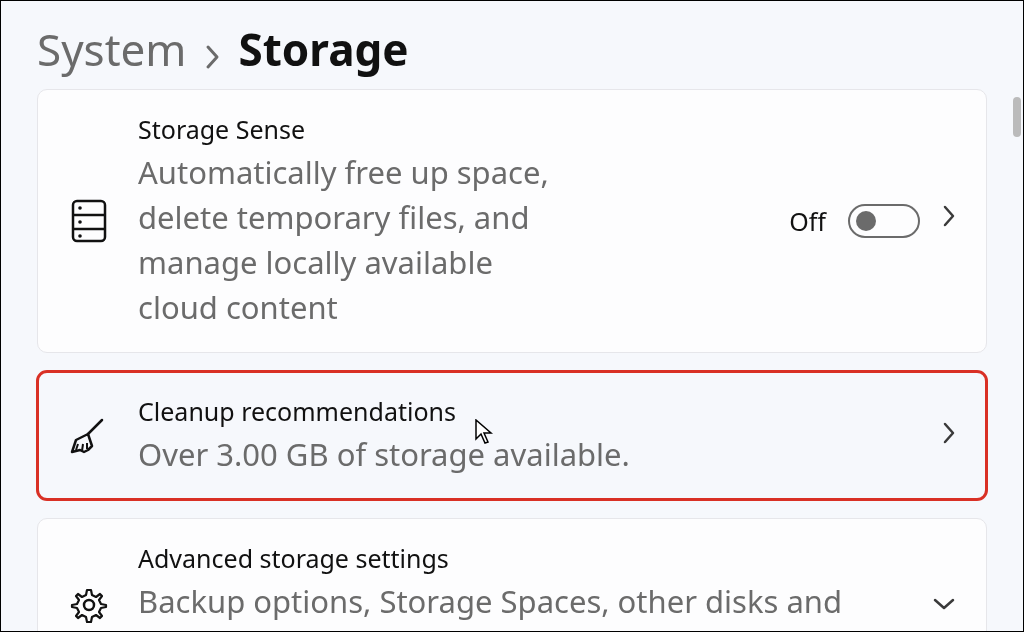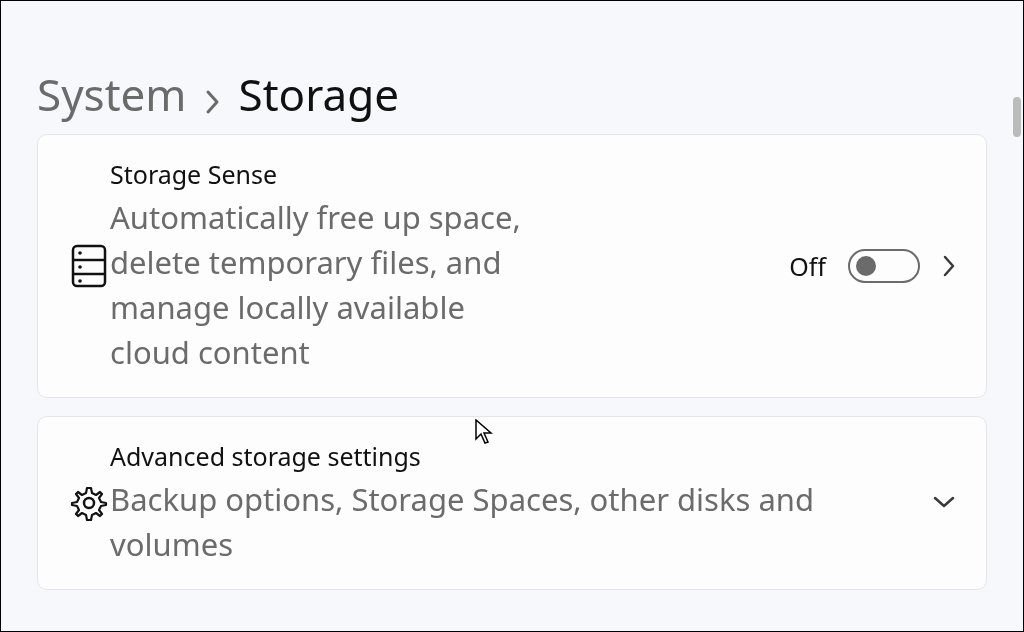--- a/index.html
+++ b/index.html
@@ -18,40 +18,40 @@
       gap: 18px;
       padding: 18px 36px 10px 36px;
     }
     .breadcrumb .crumb {
       font-size: 44px;
       color: #6b6b6b;
       font-weight: 400;
     }
     .breadcrumb .crumb.current {
       color: #111;
-      font-weight: 400;
-      margin-top: 45px;
+      font-weight: 700;
     }
     .breadcrumb .sep {
       font-size: 30px;
       color: #6b6b6b;
     }
     .content {
       padding: 0 36px;
       display: flex;
       flex-direction: column;
       gap: 18px;
     }
     .card {
       background: #fdfdfe;
       border: 1px solid #e6e6ea;
       border-radius: 10px;
       padding: 22px 30px;
       display: flex;
       align-items: center;
+      gap: 28px;
       cursor: pointer;
     }
     .card.highlight {
       outline: 3px solid #d93025;
       outline-offset: -2px;
       background: #f6f8fc;
     }
     .card .icon-slot {
       width: 42px;
       display: flex;
@@ -70,21 +70,21 @@
       margin-bottom: 4px;
     }
     .card .subtitle {
       font-size: 31px;
       color: #6b6b6b;
       font-weight: 400;
       line-height: 1.45;
     }
     .card .trailing {
       display: flex;
-      align-items: flex-end;
+      align-items: flex-start;
       gap: 22px;
       flex-shrink: 0;
     }
     .toggle-label {
       font-size: 25px;
       color: #111;
     }
     .toggle {
       width: 72px;
       height: 34px;
@@ -156,20 +156,42 @@
         <div class="knob"></div>
       </div>
       <span>
         <svg width="14" height="24" viewBox="0 0 14 24">
             <path d="M3 3 L11 12 L3 21" stroke="#3a3a3a" stroke-width="2.5" fill="none" stroke-linecap="round" stroke-linejoin="round"></path>
           </svg>
       </span>
     </div>
   </div>
 
+  <div class="card highlight">
+    <div class="icon-slot">
+      <svg width="42" height="42" viewBox="0 0 42 42">
+        <line x1="34" y1="6" x2="20" y2="20" stroke="#111" stroke-width="2.5" stroke-linecap="round"></line>
+        <path d="M20 20 L8 26 L4 38 L12 36 L16 38 L20 36 L24 32 L20 20 Z" stroke="#111" stroke-width="2.5" fill="none" stroke-linejoin="round"></path>
+        <line x1="10" y1="30" x2="8" y2="36" stroke="#111" stroke-width="2"></line>
+        <line x1="15" y1="30" x2="14" y2="37" stroke="#111" stroke-width="2"></line>
+        <line x1="19" y1="29" x2="19" y2="35" stroke="#111" stroke-width="2"></line>
+      </svg>
+    </div>
+    <div class="text-slot">
+      <div class="title">Cleanup recommendations</div>
+      <div class="subtitle">Over 3.00 GB of storage available.</div>
+    </div>
+    <div class="trailing">
+      <span>
+        <svg width="14" height="24" viewBox="0 0 14 24">
+            <path d="M3 3 L11 12 L3 21" stroke="#3a3a3a" stroke-width="2.5" fill="none" stroke-linecap="round" stroke-linejoin="round"></path>
+          </svg>
+      </span>
+    </div>
+  </div>
 
   <div class="card">
     <div class="icon-slot">
       <svg width="38" height="38" viewBox="0 0 38 38">
         <circle cx="19" cy="19" r="5" stroke="#111" stroke-width="2.5" fill="none"></circle>
         <path d="M19 4 L21 4 L22 9 L26 11 L30 8 L32 10 L29 14 L31 18 L36 19 L36 21 L31 22 L29 26 L32 30 L30 32 L26 29 L22 31 L21 36 L17 36 L16 31 L12 29 L8 32 L6 30 L9 26 L7 22 L2 21 L2 19 L7 18 L9 14 L6 10 L8 8 L12 11 L16 9 L17 4 Z" stroke="#111" stroke-width="2.2" fill="none" stroke-linejoin="round"></path>
       </svg>
     </div>
     <div class="text-slot">
       <div class="title">Advanced storage settings</div>

